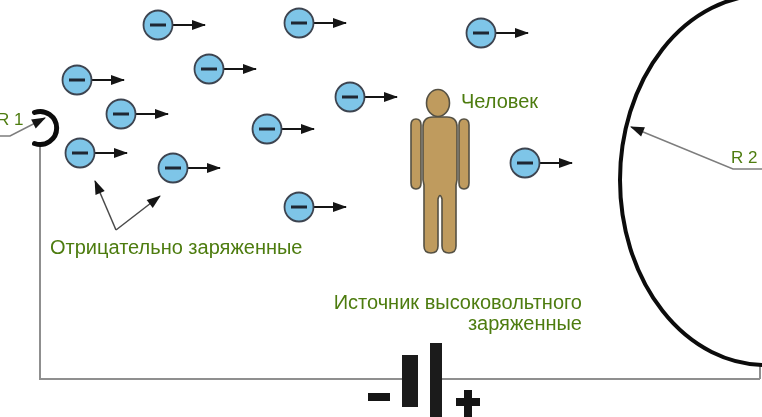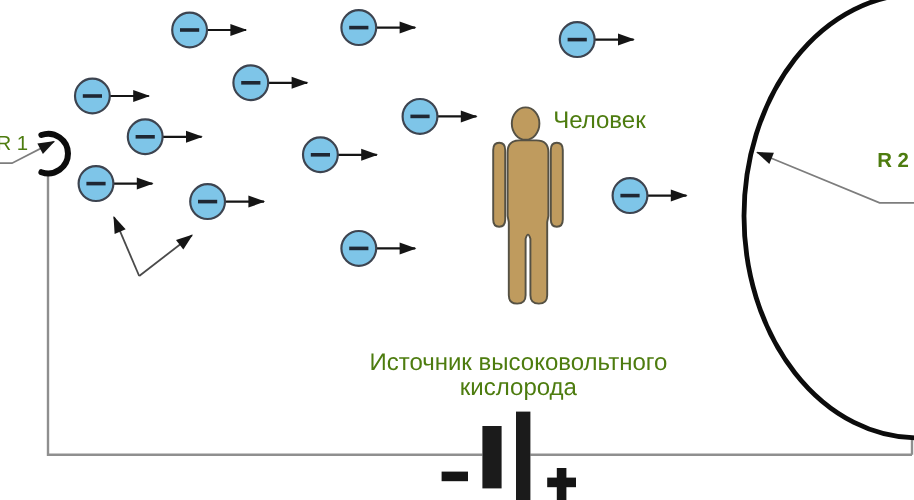--- a/index.html
+++ b/index.html
@@ -3,24 +3,24 @@
 <meta charset="utf-8">
 <style>
   html,body{margin:0;padding:0;background:#fff;}
   .stage{
     position:relative;width:762px;height:417px;background:#ffffff;
     overflow:hidden;font-family:"Liberation Sans",sans-serif;
   }
   .stage svg{position:absolute;left:0;top:0;}
   .lbl{position:absolute;color:#4d7c0f;white-space:nowrap;}
   #r1-label{left:-3px;top:110px;font-size:17px;}
-  #r2-label{left:731px;top:124px;font-size:17px;font-weight:bold;}
+  #r2-label{left:731px;top:148px;font-size:17px;}
   #person-label{left:461px;top:90px;font-size:20px;}
   #ions-caption{left:50px;top:235px;font-size:20px;line-height:25px;}
-  #source-caption{left:282px;top:292px;width:300px;text-align:center;font-size:20px;line-height:21px;}
+  #source-caption{left:282px;top:292px;width:300px;text-align:right;font-size:20px;line-height:21px;}
 </style>
 </head>
 <body>
 
 <div class="stage">
 
   <svg width="762" height="417" viewBox="0 0 762 417">
     <defs>
       <marker id="arrowhead" markerUnits="userSpaceOnUse" markerWidth="16" markerHeight="12" refX="14" refY="6" orient="auto">
         <path d="M1,1 L15,6 L1,11 Z" fill="#151515"></path>
@@ -122,20 +122,21 @@
           <line x1="517" y1="163" x2="533" y2="163" stroke="#1f2733" stroke-width="3"></line>
         </g>
       </g>
   </svg>
 
   <div class="lbl" id="r1-label">R 1</div>
   <div class="lbl" id="r2-label">R 2</div>
   <div class="lbl" id="person-label">Человек</div>
 
   <div class="lbl" id="ions-caption">
+    <div>Отрицательно заряженные</div>
   </div>
 
   <div class="lbl" id="source-caption">
     <div>Источник высоковольтного</div>
-    <div>кислорода</div>
+    <div>заряженные</div>
   </div>
 
 </div>
 
 </body></html>

